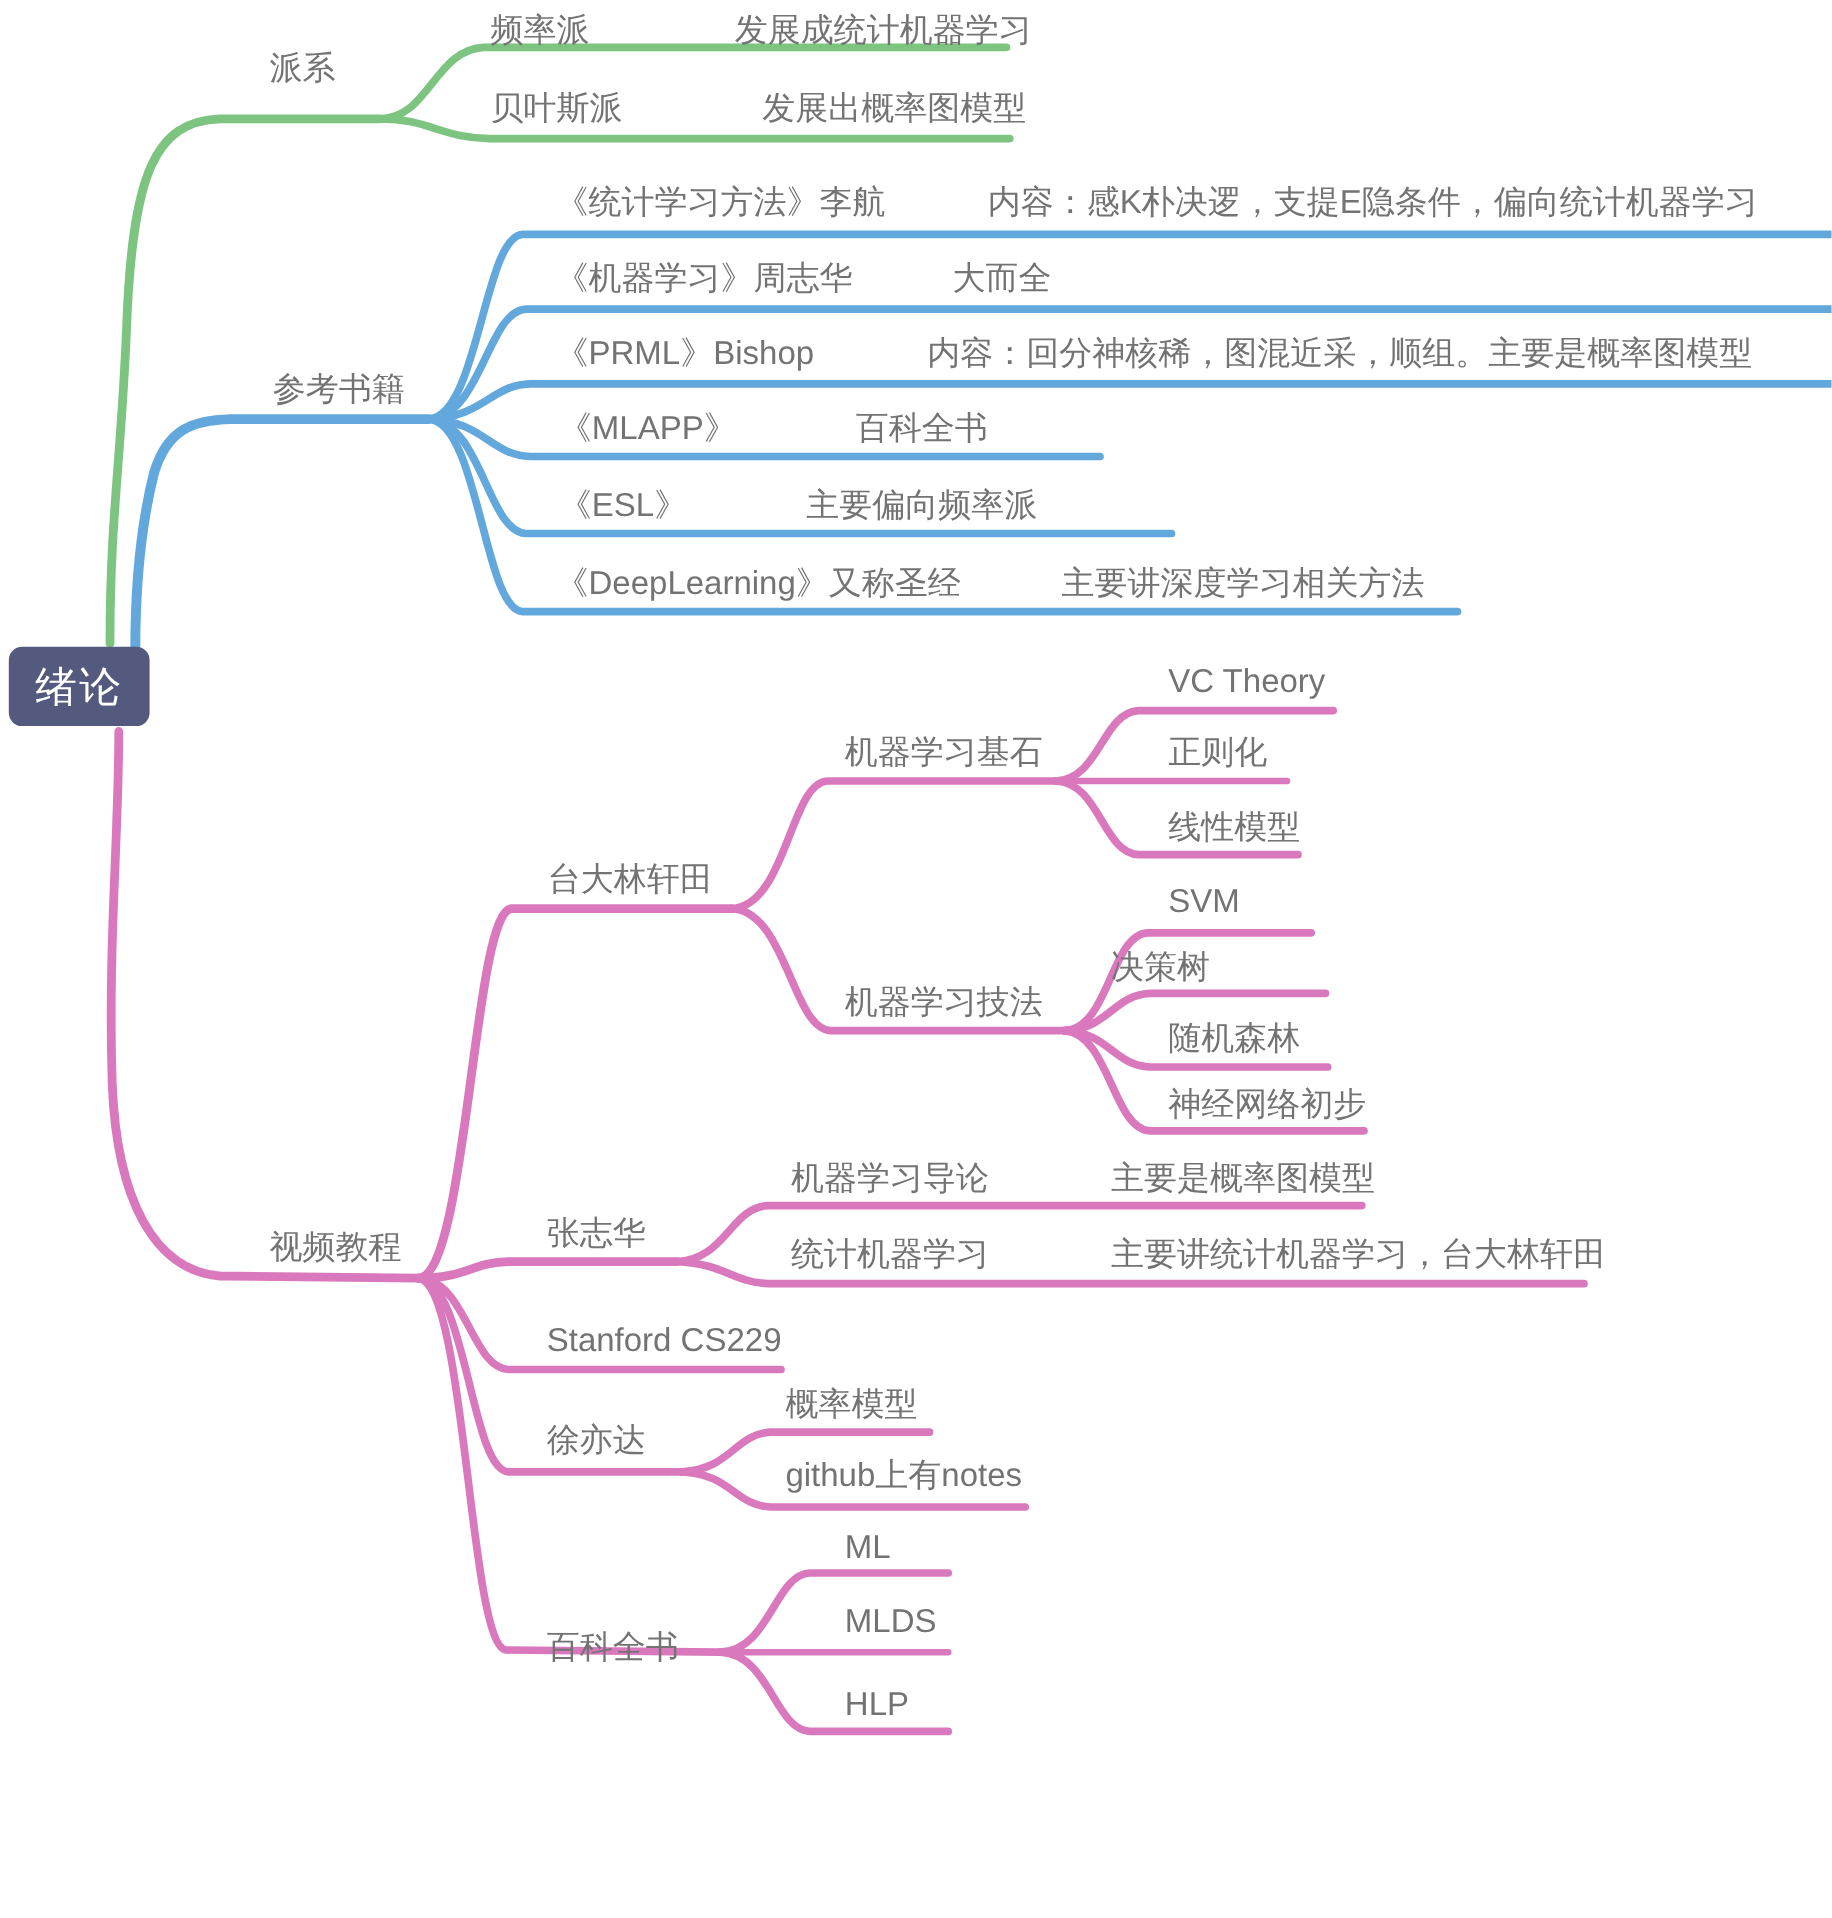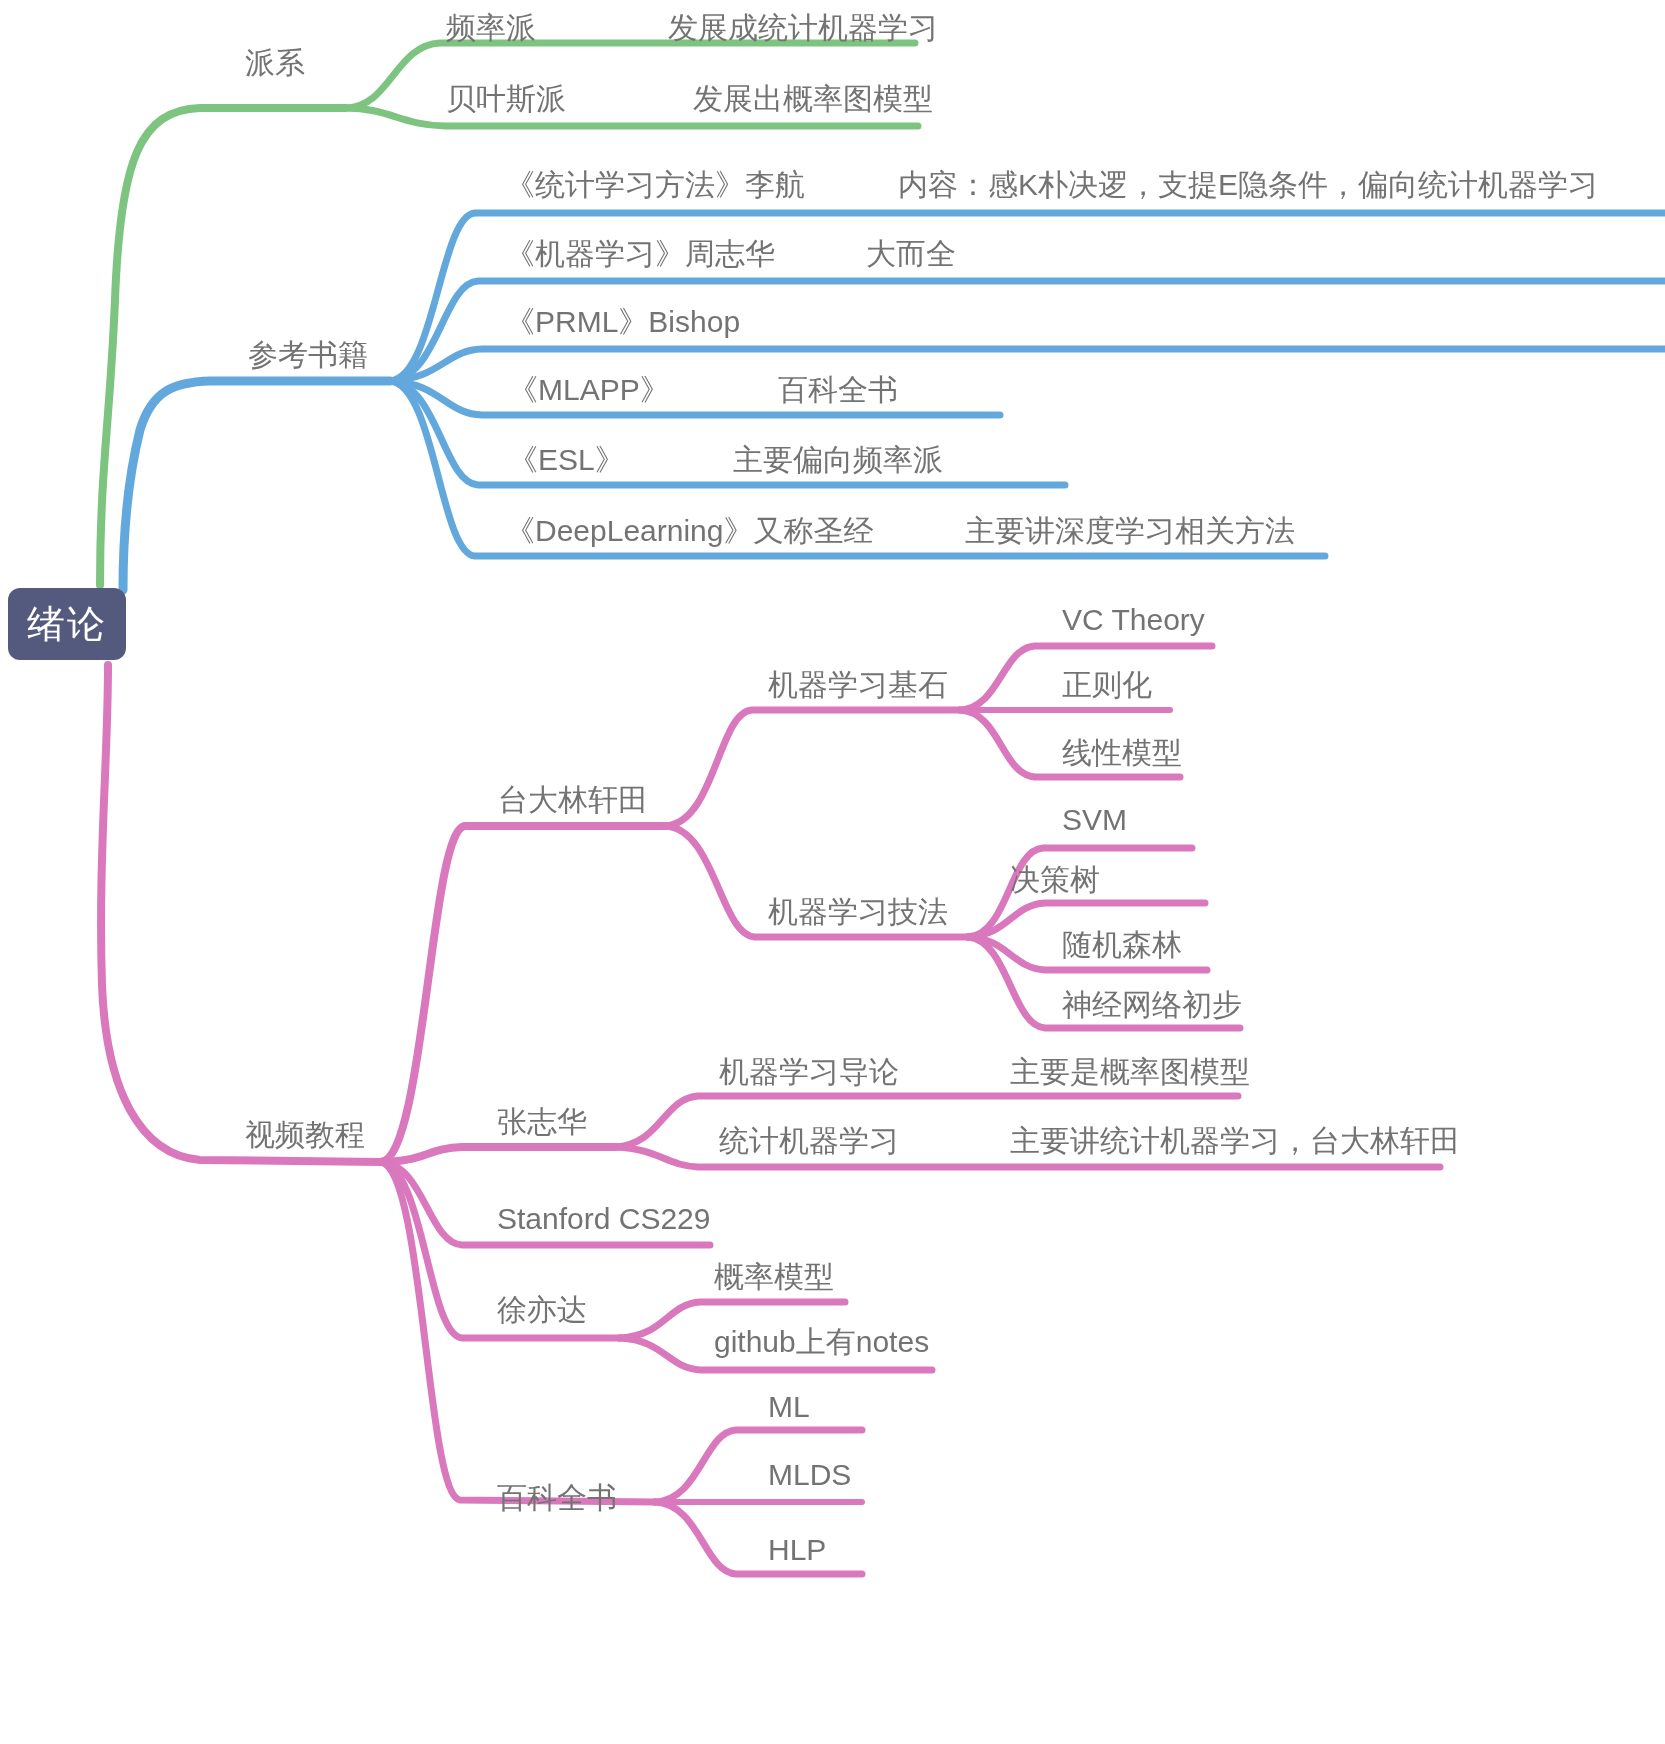--- a/index.html
+++ b/index.html
@@ -61,39 +61,40 @@
       <path d="M620,1338 C664,1336 668,1304 700,1302 L845,1302" stroke="#d978bd" stroke-width="7"></path>
       <path d="M620,1338 C664,1340 668,1368 700,1370 L932,1370" stroke="#d978bd" stroke-width="7"></path>
 
       <path d="M380,1162 C424,1165 426,1495 460,1500 L655,1502" stroke="#d978bd" stroke-width="7"></path>
       <path d="M655,1502 C700,1500 704,1432 736,1430 L862,1430" stroke="#d978bd" stroke-width="7"></path>
       <path d="M655,1502 L862,1502" stroke="#d978bd" stroke-width="6"></path>
       <path d="M655,1502 C700,1504 704,1572 736,1574 L862,1574" stroke="#d978bd" stroke-width="7"></path>
     </g>
   </svg>
 
-  <div class="root-node" style="left:8px;top:588px;width:118px;height:72px;">
+  <div class="root-node" style="left:8px;top:588px;width:128px;height:72px;">
     <span>绪论</span>
   </div>
 
   <div class="node-label lv1" style="left:245px;top:48px;">派系</div>
   <div class="node-label lv2" style="left:446px;top:13px;">频率派</div>
   <div class="node-label desc" style="left:668px;top:13px;">发展成统计机器学习</div>
   <div class="node-label lv2" style="left:446px;top:84px;">贝叶斯派</div>
   <div class="node-label desc" style="left:693px;top:84px;">发展出概率图模型</div>
 
   <div class="node-label lv1" style="left:248px;top:340px;">参考书籍</div>
 
   <div class="node-label lv2" style="left:505px;top:170px;">《统计学习方法》李航</div>
   <div class="node-label desc" style="left:898px;top:170px;">内容：感K朴决逻，支提E隐条件，偏向统计机器学习</div>
 
   <div class="node-label lv2" style="left:505px;top:239px;">《机器学习》周志华</div>
   <div class="node-label desc" style="left:866px;top:239px;">大而全</div>
 
   <div class="node-label lv2" style="left:505px;top:307px;">《PRML》Bishop</div>
+  <div class="node-label desc" style="left:843px;top:307px;">内容：回分神核稀，图混近采，顺组。主要是概率图模型</div>
 
   <div class="node-label lv2" style="left:508px;top:375px;">《MLAPP》</div>
   <div class="node-label desc" style="left:778px;top:375px;">百科全书</div>
 
   <div class="node-label lv2" style="left:508px;top:445px;">《ESL》</div>
   <div class="node-label desc" style="left:733px;top:445px;">主要偏向频率派</div>
 
   <div class="node-label lv2" style="left:505px;top:516px;">《DeepLearning》又称圣经</div>
   <div class="node-label desc" style="left:965px;top:516px;">主要讲深度学习相关方法</div>
 

